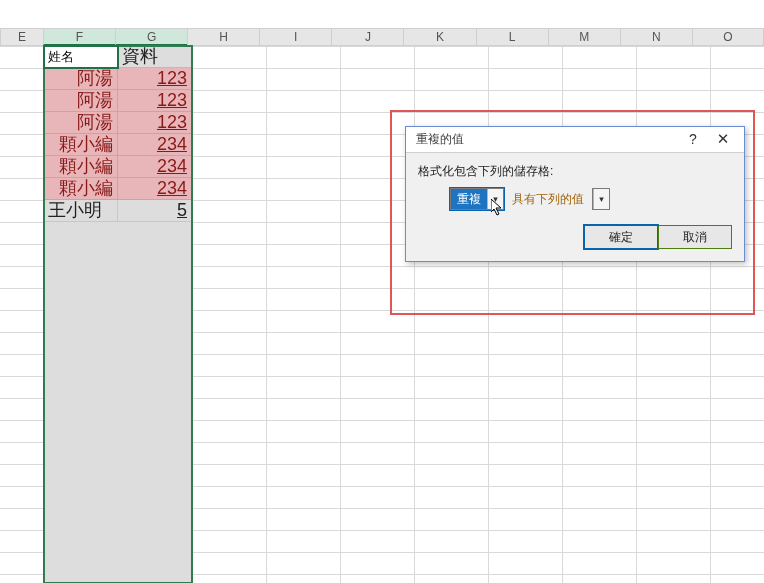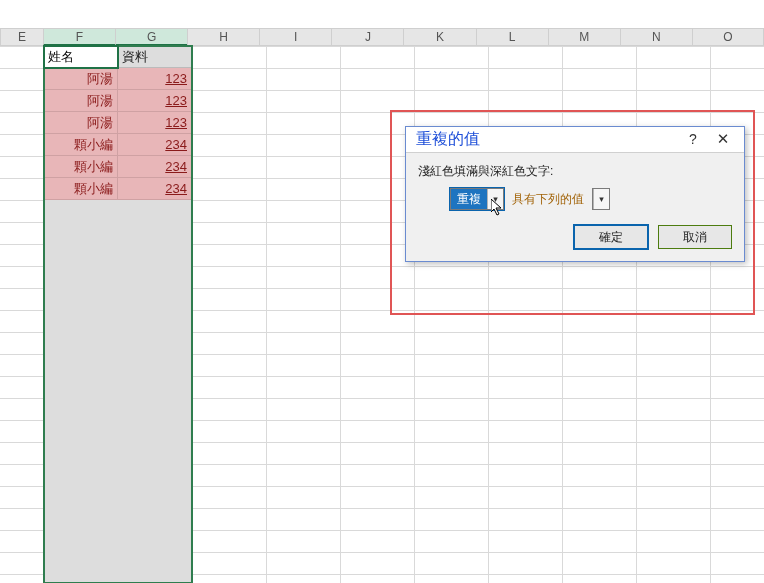--- a/index.html
+++ b/index.html
@@ -97,21 +97,21 @@
   }
   .drow {
     display: flex;
     height: 22px;
   }
   .dcell {
     width: 74px;
     height: 22px;
     padding: 0 4px;
     line-height: 21px;
-    font-size: 13px;
+    font-size: 18px;
     overflow: hidden;
     white-space: nowrap;
   }
   .dcell.r { text-align: right; text-decoration: underline; }
   .drow.header .dcell {
     background: #dddddd;
     color: #222;
     border-bottom: 1px solid #bbb;
     border-right: 1px solid #bbb;
   }
@@ -159,21 +159,21 @@
     box-shadow: 2px 2px 6px rgba(0,0,0,.25);
   }
   .titlebar {
     height: 26px;
     display: flex;
     align-items: center;
     padding: 0 6px 0 10px;
     background: #fff;
     border-bottom: 1px solid #d0d0d0;
   }
-  .dlg-title { flex: 1; font-size: 16px; color: #1d4ed8; }
+  .dlg-title { flex: 1; font-size: 12px; color: #404040; }
   .titlebtn {
     width: 30px;
     height: 20px;
     text-align: center;
     line-height: 18px;
     color: #333;
     font-size: 14px;
   }
   .closebtn { font-size: 15px; }
 
@@ -227,21 +227,21 @@
     height: 18px;
     pointer-events: none;
   }
   .cursor svg { display:block; }
 
   .midlabel { font-size: 12px; color:#a16207; }
 
   .btnrow {
     display: flex;
     justify-content: flex-end;
-    gap: 10px;
+    gap: 0;
     margin-top: 15px;
   }
   .btn {
     min-width: 74px;
     height: 24px;
     border: 1px solid #4d7c0f;
     background: #e7e7e7;
     font-size: 12px;
     text-align: center;
     line-height: 22px;
@@ -302,38 +302,42 @@
         <div class="dcell r">234</div>
       </div>
       <div class="drow dup">
         <div class="dcell">顆小編</div>
         <div class="dcell r">234</div>
       </div>
       <div class="drow dup">
         <div class="dcell">顆小編</div>
         <div class="dcell r">234</div>
       </div>
+      <div class="drow plain">
+        <div class="dcell">王小明</div>
+        <div class="dcell r">5</div>
+      </div>
     </div>
 
     <div class="active-cell">姓名</div>
 
     <div class="sel-outline"></div>
   </div>
 </div>
 
 <div class="redbox"></div>
 
 <div class="dialog">
   <div class="titlebar">
     <span class="dlg-title">重複的值</span>
     <span class="titlebtn">?</span>
     <span class="titlebtn closebtn">✕</span>
   </div>
   <div class="dlg-body">
-    <div class="dlg-label">淺紅色填滿與深紅色文字:</div>
+    <div class="dlg-label">格式化包含下列的儲存格:</div>
     <div class="controls-row">
       <div class="combo sel-focus" style="position:relative;margin-left:32px;">
         <span class="combo-text">重複</span>
         <span class="combo-arrow">▾
           <span class="cursor" style="left:3px; top:10px;">
             <svg width="14" height="18" viewBox="0 0 14 18">
               <polygon points="0,0 0,13 3,10 6,16 8,15 5,9 10,9" fill="#fff" stroke="#000" stroke-width="1"></polygon>
             </svg>
           </span>
         </span>

